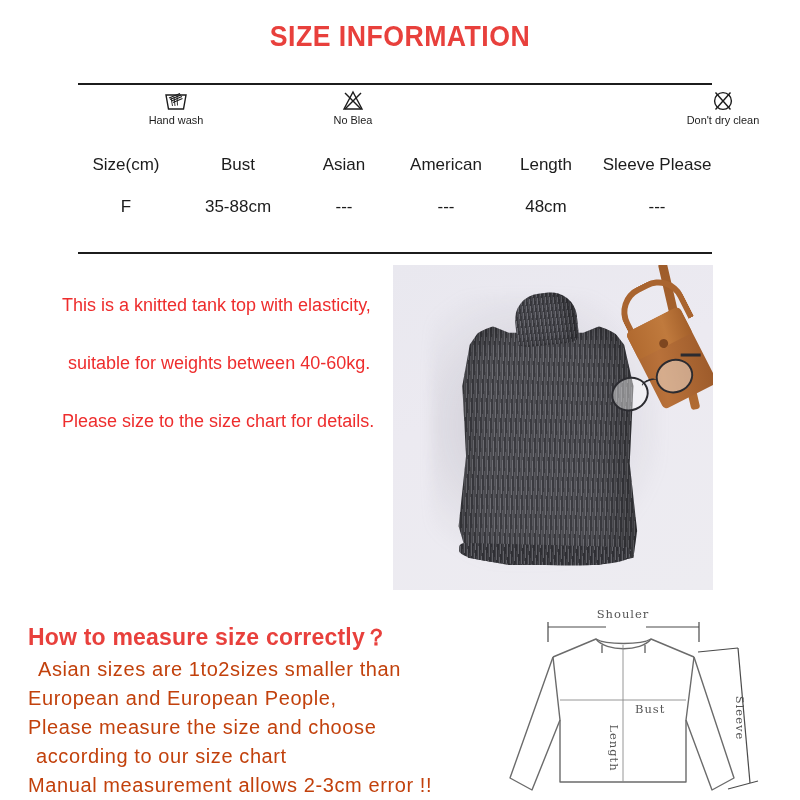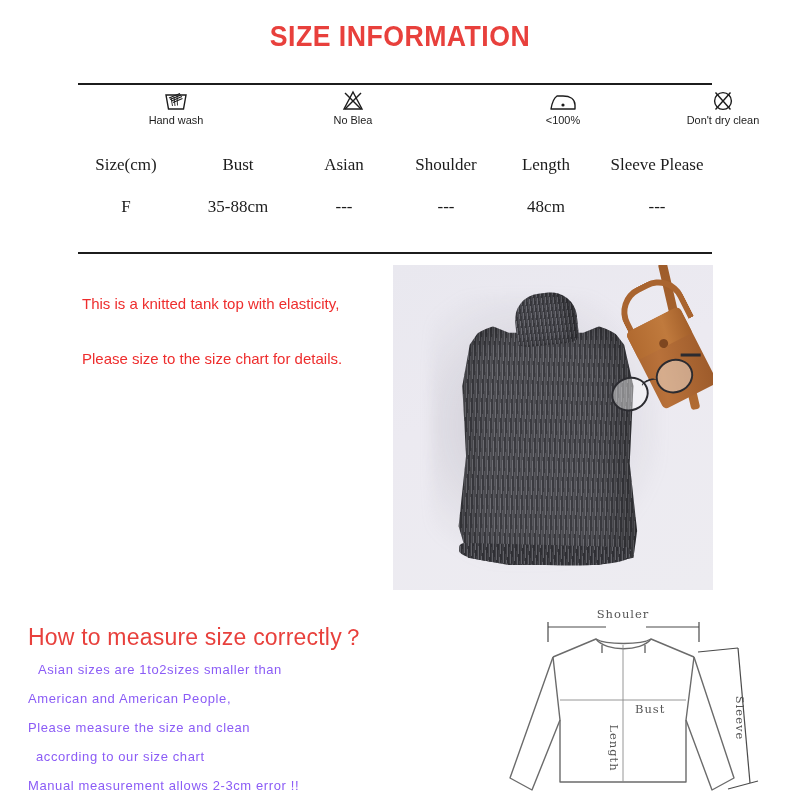--- a/index.html
+++ b/index.html
@@ -74,21 +74,20 @@
   .care-3 { left: 425px; }
   .care-4 { left: 585px; }
 
   
   .size-table {
     position: absolute;
     top: 148px;
     left: 70px;
     width: 650px;
     border-collapse: collapse;
-    font-family: Liberation Serif, serif;
   }
   .size-table td {
     font-size: 17px;
     color: #1c1c1c;
     text-align: center;
     padding: 0;
     white-space: nowrap;
   }
   .size-table tr.head td { height: 34px; vertical-align: middle; }
   .size-table tr.body td { height: 50px; vertical-align: middle; }
@@ -99,23 +98,22 @@
   .col-4 { width: 96px; }
   .col-5 { width: 126px; }
 
   
   .desc {
     position: absolute;
     left: 62px;
     top: 296px;
     width: 330px;
     color: #ee2d2d;
-    font-size: 15px;
+    font-size: 18px;
     line-height: 1;
-    margin-left: 20px;
   }
   .desc p { margin: 0 0 40px 0; white-space: nowrap; }
   .desc p.indent { padding-left: 6px; }
 
   
   .photo {
     position: absolute;
     left: 393px;
     top: 265px;
     width: 320px;
@@ -261,30 +259,30 @@
   
   .howto {
     position: absolute;
     left: 28px;
     top: 622px;
     width: 470px;
   }
   .howto h2 {
     margin: 0 0 2px 0;
     font-size: 23px;
-    font-weight: normal;
+    font-weight: bold;
     color: #e8403c;
     letter-spacing: 0.2px;
     white-space: nowrap;
   }
   .howto p {
     margin: 0;
-    font-size: 13px;
+    font-size: 20px;
     line-height: 29px;
-    color: #8b5cf6;
+    color: #c2410c;
     letter-spacing: 0.6px;
     white-space: nowrap;
   }
   .howto p.ind { padding-left: 10px; }
   .howto p.ind2 { padding-left: 8px; }
 
   
   .diagram {
     position: absolute;
     left: 498px;
@@ -324,67 +322,59 @@
     <div class="care-icon">
       <svg width="24" height="22" viewBox="0 0 24 22">
         <path d="M12 2 L21 19 L3 19 Z" fill="none" stroke="#1c1c1c" stroke-width="1.4"></path>
         <path d="M4 3 L20 19" stroke="#1c1c1c" stroke-width="1.4"></path>
         <path d="M20 3 L4 19" stroke="#1c1c1c" stroke-width="1.4"></path>
       </svg>
     </div>
     <div class="care-label">No Blea</div>
   </div>
 
-  <div class="care-item care-3">
-    <div class="care-icon">
-      <svg width="30" height="20" viewBox="0 0 30 20">
-        <path d="M3 17 L27 17 L27 13 C27 7 22 4 15 4 L9 4 C6 6 4 11 3 17 Z" fill="none" stroke="#1c1c1c" stroke-width="1.4" stroke-linejoin="round"></path>
-        <circle cx="15" cy="13" r="1.6" fill="#1c1c1c"></circle>
-      </svg>
-    </div>
-    <div class="care-label">&lt;100%</div>
-  </div>
 
   <div class="care-item care-4">
     <div class="care-icon">
       <svg width="24" height="22" viewBox="0 0 24 22">
         <circle cx="12" cy="11" r="8.4" fill="none" stroke="#1c1c1c" stroke-width="1.4"></circle>
         <path d="M4.5 2.5 L19.5 19.5" stroke="#1c1c1c" stroke-width="1.4"></path>
         <path d="M19.5 2.5 L4.5 19.5" stroke="#1c1c1c" stroke-width="1.4"></path>
       </svg>
     </div>
     <div class="care-label">Don't dry clean</div>
   </div>
 </div>
 
 <table class="size-table">
   <tbody>
       <tr class="head">
     <td class="col-0">Size(cm)</td>
     <td class="col-1">Bust</td>
     <td class="col-2">Asian</td>
-    <td class="col-3">Shoulder</td>
+    <td class="col-3">American</td>
     <td class="col-4">Length</td>
     <td class="col-5">Sleeve Please</td>
   </tr>
   <tr class="body">
     <td class="col-0">F</td>
     <td class="col-1">35-88cm</td>
     <td class="col-2">---</td>
     <td class="col-3">---</td>
     <td class="col-4">48cm</td>
     <td class="col-5">---</td>
   </tr>
 </tbody>
   </table>
 
 <div class="rule rule-bottom"></div>
 
 <div class="desc">
   <p>This is a knitted tank top with elasticity,</p>
+  <p class="indent">suitable for weights between 40-60kg.</p>
   <p>Please size to the size chart for details.</p>
 </div>
 
 <div class="photo">
   <div class="photo-shadow"></div>
 
   <div class="garment">
     <div class="g-body"></div>
     <div class="g-neck"></div>
     <div class="g-hem"></div>
@@ -402,22 +392,22 @@
     <div class="lens lens-l"></div>
     <div class="lens lens-r"></div>
     <div class="bridge"></div>
     <div class="temple"></div>
   </div>
 </div>
 
 <div class="howto">
   <h2>How to measure size correctly？</h2>
   <p class="ind">Asian sizes are 1to2sizes smaller than</p>
-  <p>American and American People,</p>
-  <p>Please measure the size and clean</p>
+  <p>European and European People,</p>
+  <p>Please measure the size and choose</p>
   <p class="ind2">according to our size chart</p>
   <p>Manual measurement allows 2-3cm error !!</p>
 </div>
 
 <div class="diagram">
   <svg width="302" height="200" viewBox="0 0 302 200">
     <g fill="none" stroke="#6b6b6b" stroke-width="1.4" stroke-linejoin="round">
 
       <path d="M55 57 L12 178 L34 190 L62 120"></path>
 

